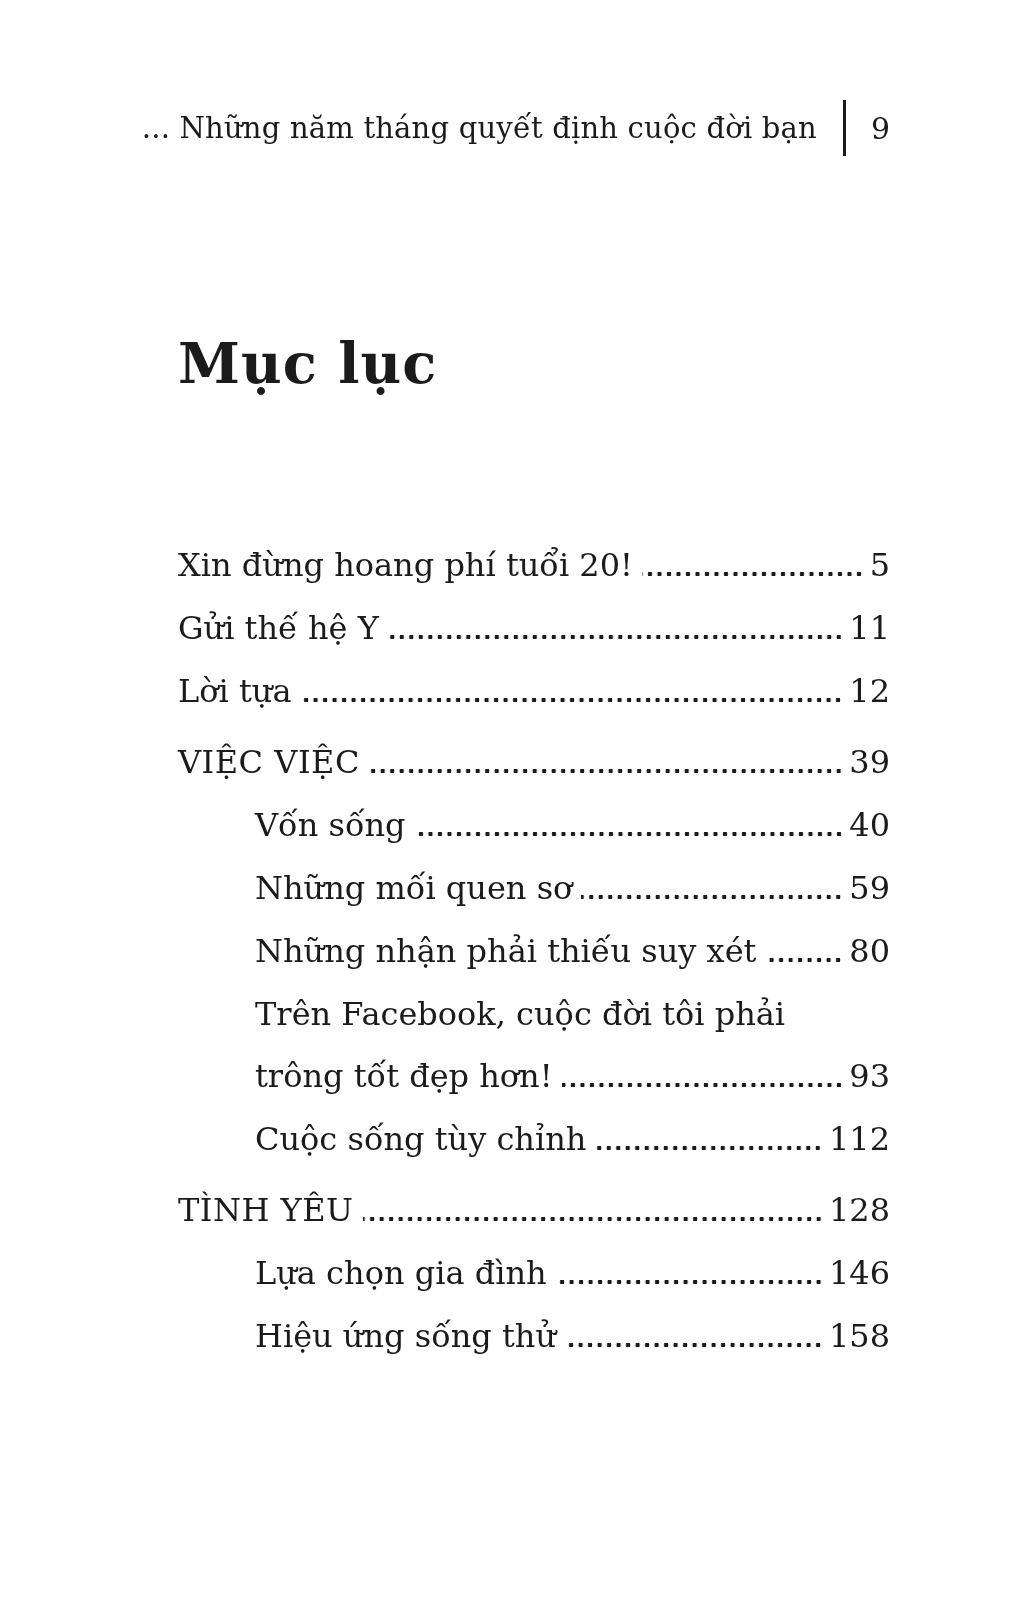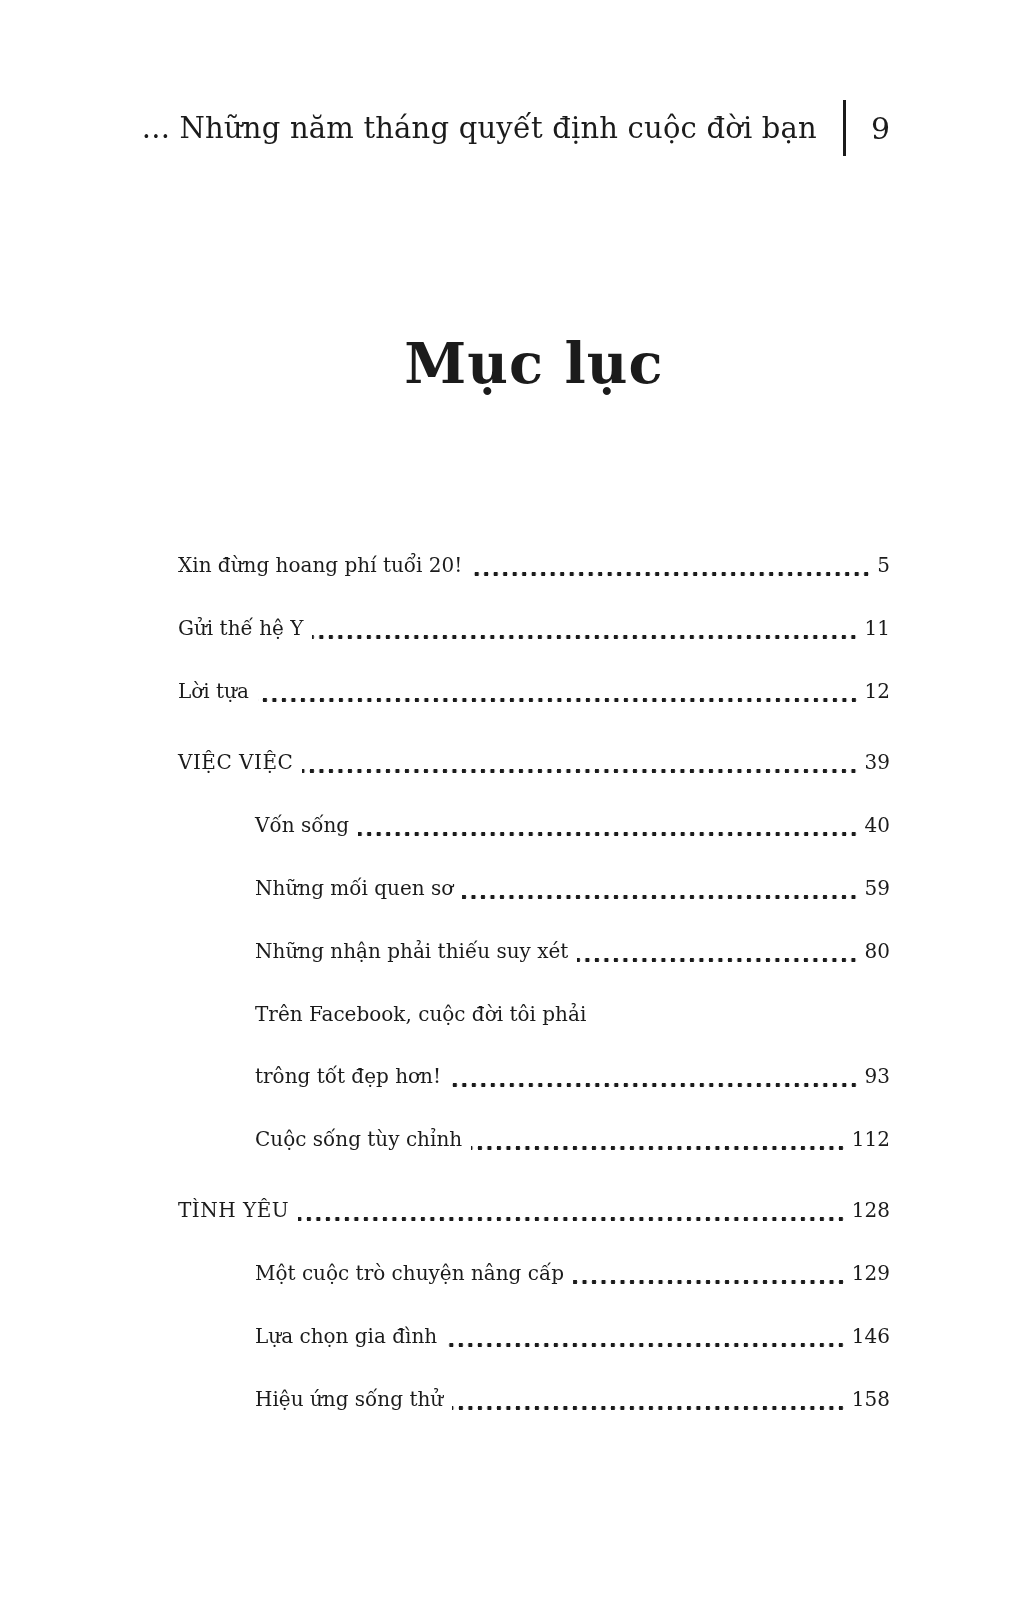--- a/index.html
+++ b/index.html
@@ -40,37 +40,36 @@
     font-size: 30px;
   }
 
   
   .toc-title {
     position: absolute;
     top: 330px;
     left: 178px;
     width: 712px;
     margin: 0;
-    text-align: center;
     font-size: 56px;
     font-weight: bold;
     letter-spacing: 1px;
   }
 
   
   .toc {
     position: absolute;
     top: 545px;
     left: 178px;
     right: 134px;
   }
   .toc-row {
     display: flex;
     align-items: flex-end;
-    font-size: 20px;
+    font-size: 32px;
     line-height: 40px;
     margin-bottom: 23px;
   }
   .toc-row.sub {
     padding-left: 77px;
   }
   .toc-row.section-start {
     margin-top: 31px;
   }
   .toc-row.wrap-first {
@@ -166,25 +165,20 @@
       <span class="leader-dots"></span>
       <span class="entry-page">112</span>
     </div>
 
     <div class="toc-row section-start">
       <span class="entry-label section-label">TÌNH YÊU</span>
       <span class="leader-dots"></span>
       <span class="entry-page">128</span>
     </div>
 
-    <div class="toc-row sub">
-      <span class="entry-label">Một cuộc trò chuyện nâng cấp</span>
-      <span class="leader-dots"></span>
-      <span class="entry-page">129</span>
-    </div>
 
     <div class="toc-row sub">
       <span class="entry-label">Lựa chọn gia đình</span>
       <span class="leader-dots"></span>
       <span class="entry-page">146</span>
     </div>
 
     <div class="toc-row sub">
       <span class="entry-label">Hiệu ứng sống thử</span>
       <span class="leader-dots"></span>

